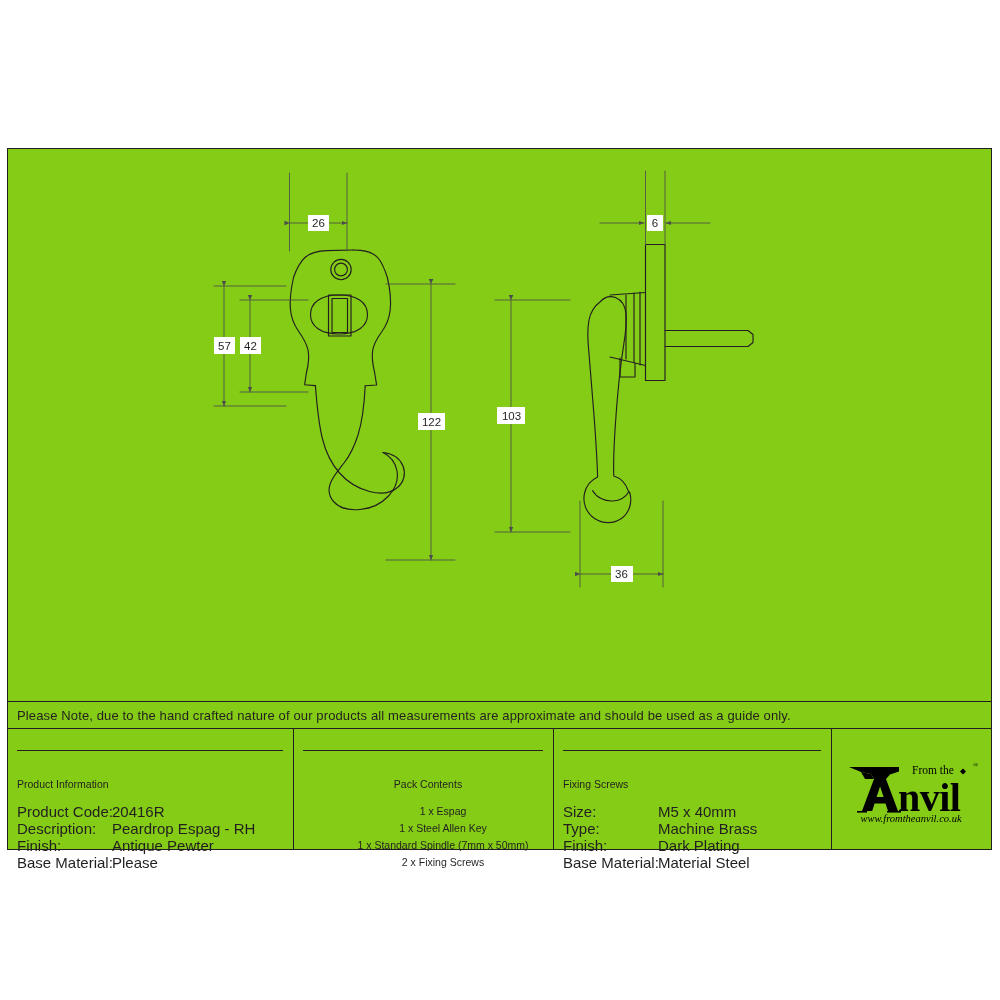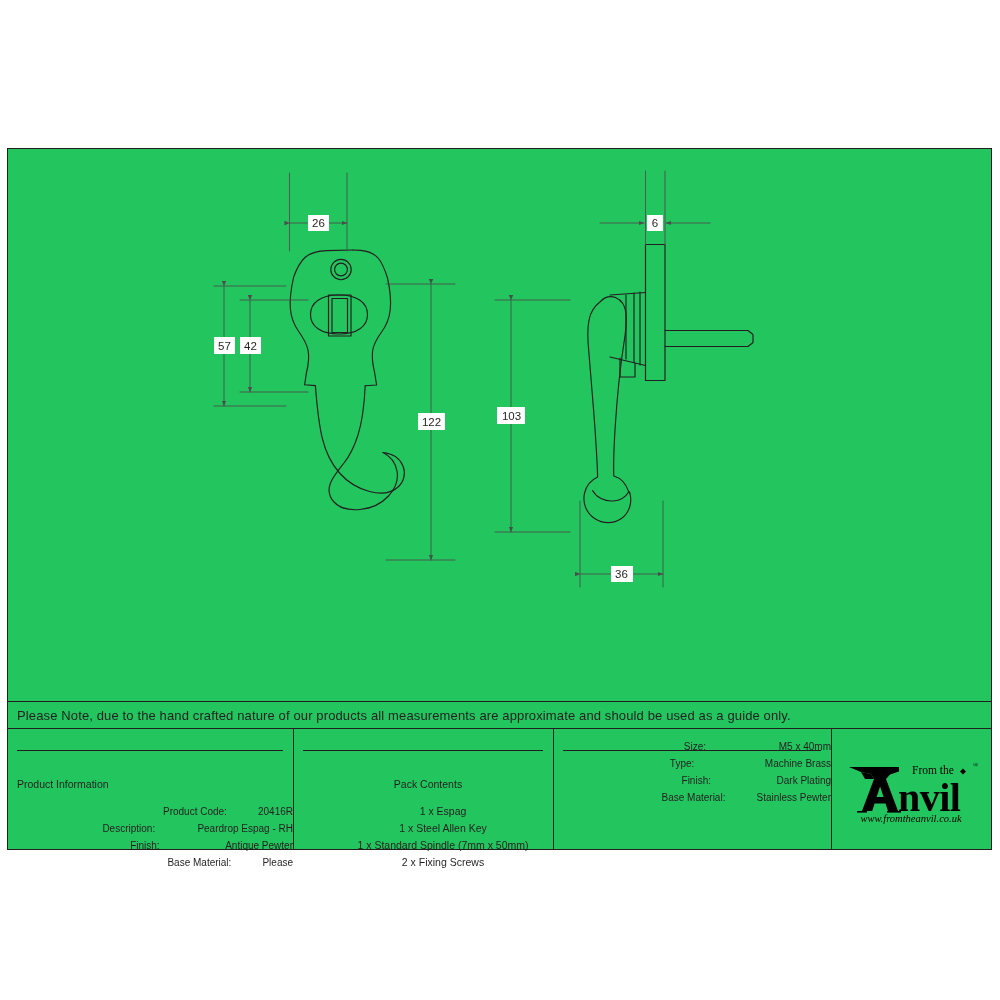--- a/index.html
+++ b/index.html
@@ -17,21 +17,21 @@
   }
 
   #sheet {
     position: absolute;
     left: 7px;
     top: 148px;
     width: 985px;
     height: 702px;
     border: 1.5px solid #231f20;
     box-sizing: border-box;
-    background: #22c55e;
+    background: #84cc16;
   }
 
   
   #drawing-area {
     position: absolute;
     left: 0;
     top: 0;
     width: 983px;
     height: 552px;
   }
@@ -88,24 +88,23 @@
     left: 9px;
     right: 10px;
     top: 21px;
     border-top: 1.2px solid #231f20;
   }
   .col-body {
     padding: 9px 0 0 9px;
   }
   .kv-row {
     display: flex;
-    font-size: 10px;
+    font-size: 15px;
     line-height: 17px;
     white-space: nowrap;
-    justify-content: flex-end;
   }
   .kv-key   { width: 95px; }
   .kv-val   { }
   .list-row {
     font-size: 10.5px;
     line-height: 17px;
     white-space: nowrap;
     margin-left: 30px;
   }
 
@@ -337,37 +336,38 @@
       <div class="col-head-rule"></div>
       <div class="col-body">
         <div class="list-row">1 x Espag</div>
         <div class="list-row">1 x Steel Allen Key</div>
         <div class="list-row">1 x Standard Spindle (7mm x 50mm)</div>
         <div class="list-row">2 x Fixing Screws</div>
       </div>
     </div>
 
     <div class="info-col col-fixing">
+      <div class="col-head">Fixing Screws</div>
       <div class="col-head-rule"></div>
       <div class="col-body">
         <div class="kv-row">
           <span class="kv-key">Size:</span>
           <span class="kv-val">M5 x 40mm</span>
         </div>
         <div class="kv-row">
           <span class="kv-key">Type:</span>
           <span class="kv-val">Machine Brass</span>
         </div>
         <div class="kv-row">
           <span class="kv-key">Finish:</span>
           <span class="kv-val">Dark Plating</span>
         </div>
         <div class="kv-row">
           <span class="kv-key">Base Material:</span>
-          <span class="kv-val">Stainless Pewter</span>
+          <span class="kv-val">Material Steel</span>
         </div>
       </div>
     </div>
 
     <div class="info-col col-logo">
       <svg id="anvil-logo" viewBox="0 0 142 72">
 
         <g fill="#000000">
           <path d="M8,14 L58,14 L58,18.5 L49,21.5 L45,26 L33,26 L30,21 L20,19 Z"></path>
           <path d="M20,19 L30,21 L33,26 L24,26 Z"></path>

